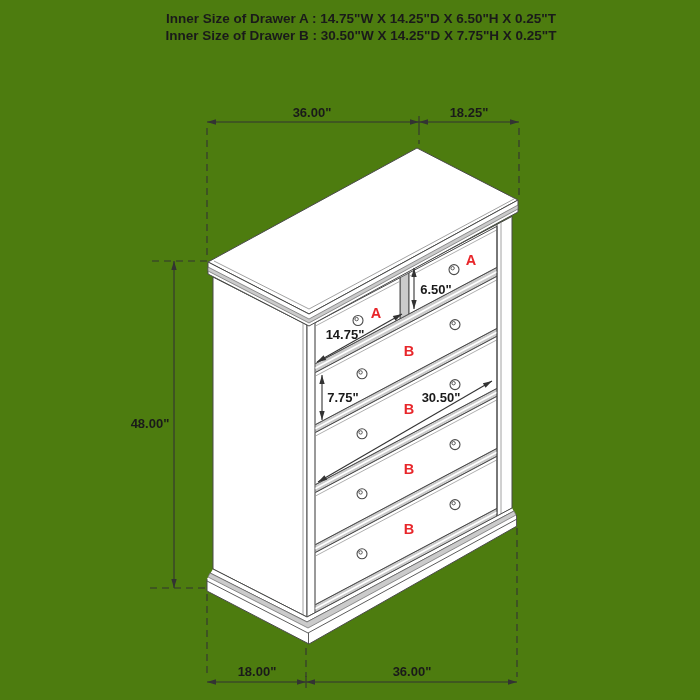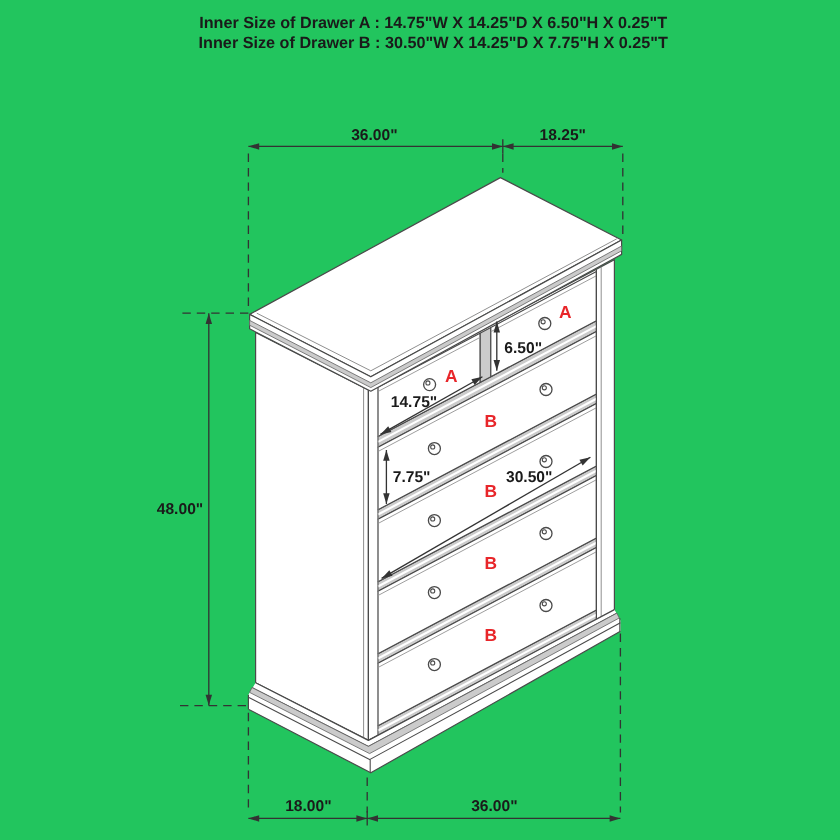--- a/index.html
+++ b/index.html
@@ -1,16 +1,16 @@
 <!DOCTYPE html>
 <html><head>
 <meta charset="utf-8">
 <style>
   html,body{margin:0;padding:0;background:#fff;}
-  .canvas{position:relative;width:700px;height:700px;background:#22c55e;overflow:hidden;
+  .canvas{position:relative;width:700px;height:700px;background:#4d7c0f;overflow:hidden;
           font-family:"Liberation Sans",sans-serif;}
   .header{position:absolute;top:10px;left:0;width:100%;text-align:center;
           transform:translateX(11px);color:#1a1a1a;}
   .header div{font-size:13.5px;font-weight:bold;line-height:17px;white-space:pre;}
   svg{position:absolute;left:0;top:0;}
   .dim-text{font-size:13px;font-weight:bold;fill:#1a1a1a;}
   .red-label{font-size:14.5px;font-weight:bold;fill:#e8262a;}
 </style>
 </head>
 <body>

